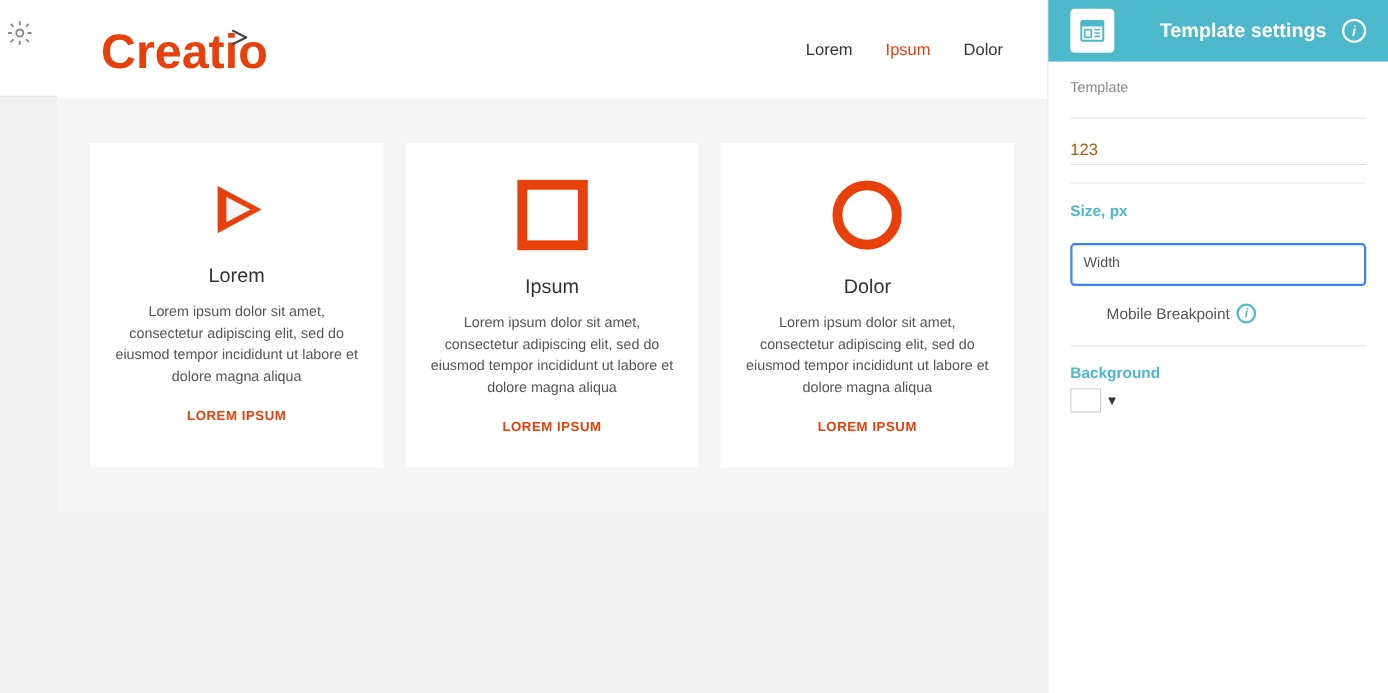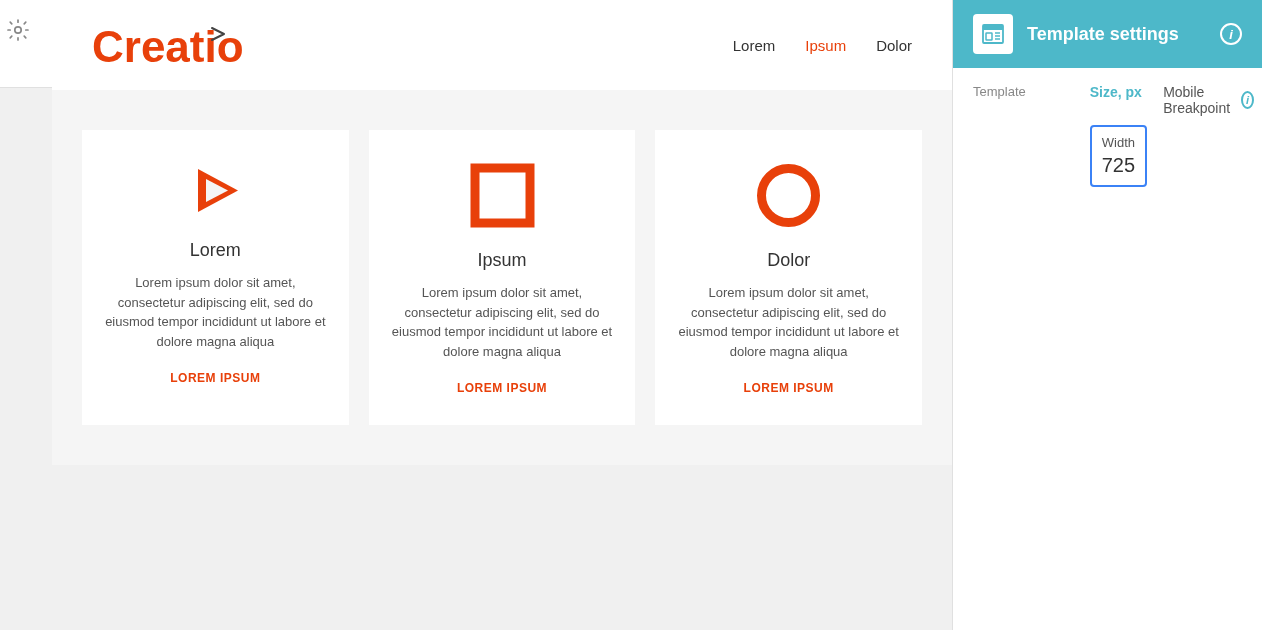--- a/index.html
+++ b/index.html
@@ -179,24 +179,25 @@
       width: 310px;
       background: #fff;
       display: flex;
       flex-direction: column;
       border-left: 1px solid #e0e0e0;
     }
 
     .panel-header {
       background: #4db8c9;
       padding: 0 20px;
-      height: 68px;
+      height: 56px;
       display: flex;
       align-items: center;
       gap: 14px;
+      text-align: right;
     }
 
     .panel-header-icon {
       width: 40px;
       height: 40px;
       background: #fff;
       border-radius: 4px;
       display: flex;
       align-items: center;
       justify-content: center;
@@ -220,21 +221,21 @@
       color: #fff;
       font-size: 13px;
       font-style: italic;
       font-weight: bold;
       cursor: pointer;
     }
 
     .panel-body {
       padding: 16px 20px;
       display: flex;
-      flex-direction: row;
+      flex-direction: column;
       gap: 16px;
       flex: 1;
       overflow-y: auto;
     }
 
     .panel-section-label {
       font-size: 13px;
       color: #888;
       margin-bottom: 4px;
     }
@@ -253,49 +254,49 @@
       padding: 4px 0;
       font-size: 15px;
       color: #a16207;
       outline: none;
       background: transparent;
     }
 
     .size-section {
       display: flex;
       flex-direction: column;
-      gap: 4px;
+      gap: 16px;
     }
 
     .width-input-wrap {
       border: 2px solid #3b82f6;
       border-radius: 4px;
       padding: 8px 10px;
       display: flex;
       flex-direction: column;
-      margin-top: 15px;
     }
 
     .width-label {
       font-size: 13px;
       color: #555;
       margin-bottom: 4px;
     }
 
     .width-value {
       font-size: 20px;
       color: #333;
       font-weight: normal;
     }
 
     .mobile-bp-row {
       display: flex;
       align-items: center;
       gap: 6px;
       margin-bottom: 4px;
+      margin-left: 33px;
     }
 
     .mobile-bp-label {
       font-size: 14px;
       color: #555;
     }
 
     .info-icon-small {
       width: 18px;
       height: 18px;
@@ -470,21 +471,20 @@
       <input class="field-input" type="text" value="123" style="">
     </div>
 
     <div class="divider"></div>
 
     <div class="size-section">
       <div class="field-label">Size, px</div>
 
       <div class="width-input-wrap">
         <div class="width-label">Width</div>
-        <div class="width-value">725</div>
       </div>
     </div>
 
     <div>
       <div class="mobile-bp-row">
         <span class="mobile-bp-label">Mobile Breakpoint</span>
         <div class="info-icon-small">i</div>
       </div>
     </div>
 

